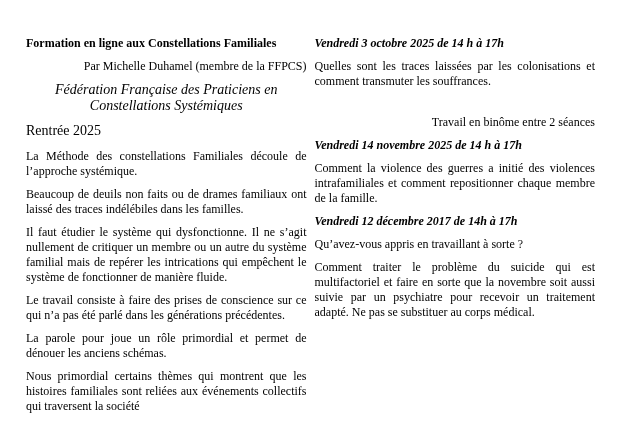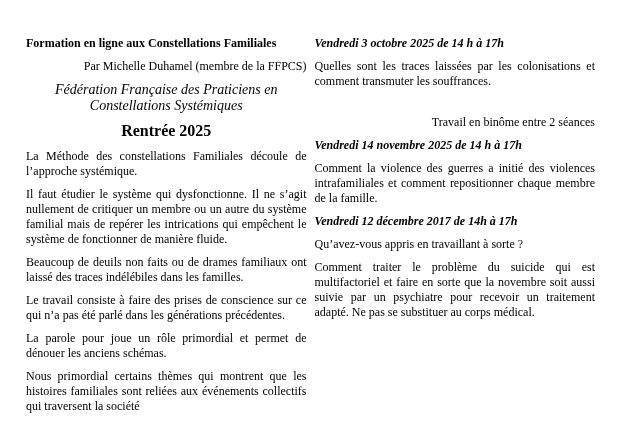--- a/index.html
+++ b/index.html
@@ -31,24 +31,24 @@
     text-align: left;
   }
   .byline { text-align: right; }
   .federation {
     font-style: italic;
     font-size: 14px;
     line-height: 16px;
     text-align: center;
   }
   .season {
-    font-weight: bold;
-    font-size: 16px;
+    font-weight: normal;
+    font-size: 14px;
     line-height: 18px;
-    text-align: center;
+    text-align: left;
     margin: 2px 0 9px 0 !important;
   }
   .session-heading {
     font-weight: bold;
     text-align: left;
     font-style: italic;
   }
   .note {
     text-align: right;
     margin-top: 26px !important;
@@ -58,22 +58,22 @@
 <body>
 
 <div class="page">
 
   <div class="col">
     <p class="doc-title">Formation en ligne aux Constellations Familiales</p>
     <p class="byline">Par Michelle Duhamel (membre de la FFPCS)</p>
     <p class="federation">Fédération Française des Praticiens en Constellations Systémiques</p>
     <p class="season">Rentrée 2025</p>
     <p class="body-p">La Méthode des constellations Familiales découle de l’approche systémique.</p>
+    <p class="body-p">Beaucoup de deuils non faits ou de drames familiaux ont laissé des traces indélébiles dans les familles.</p>
     <p class="body-p">Il faut étudier le système qui dysfonctionne. Il ne s’agit nullement de critiquer un membre ou un autre du système familial mais de repérer les intrications qui empêchent le système de fonctionner de manière fluide.</p>
-    <p class="body-p">Beaucoup de deuils non faits ou de drames familiaux ont laissé des traces indélébiles dans les familles.</p>
     <p class="body-p">Le travail consiste à faire des prises de conscience sur ce qui n’a pas été parlé dans les générations précédentes.</p>
     <p class="body-p">La parole pour joue un rôle primordial et permet de dénouer les anciens schémas.</p>
     <p class="body-p">Nous primordial certains thèmes qui montrent que les histoires familiales sont reliées aux événements collectifs qui traversent la société</p>
   </div>
 
   <div class="col">
     <p class="session-heading">Vendredi 3 octobre 2025 de 14 h à 17h</p>
     <p class="body-p">Quelles sont les traces laissées par les colonisations et comment transmuter les souffrances.</p>
     <p class="note">Travail en binôme entre 2 séances</p>
     <p class="session-heading">Vendredi 14 novembre 2025 de 14 h à 17h</p>

